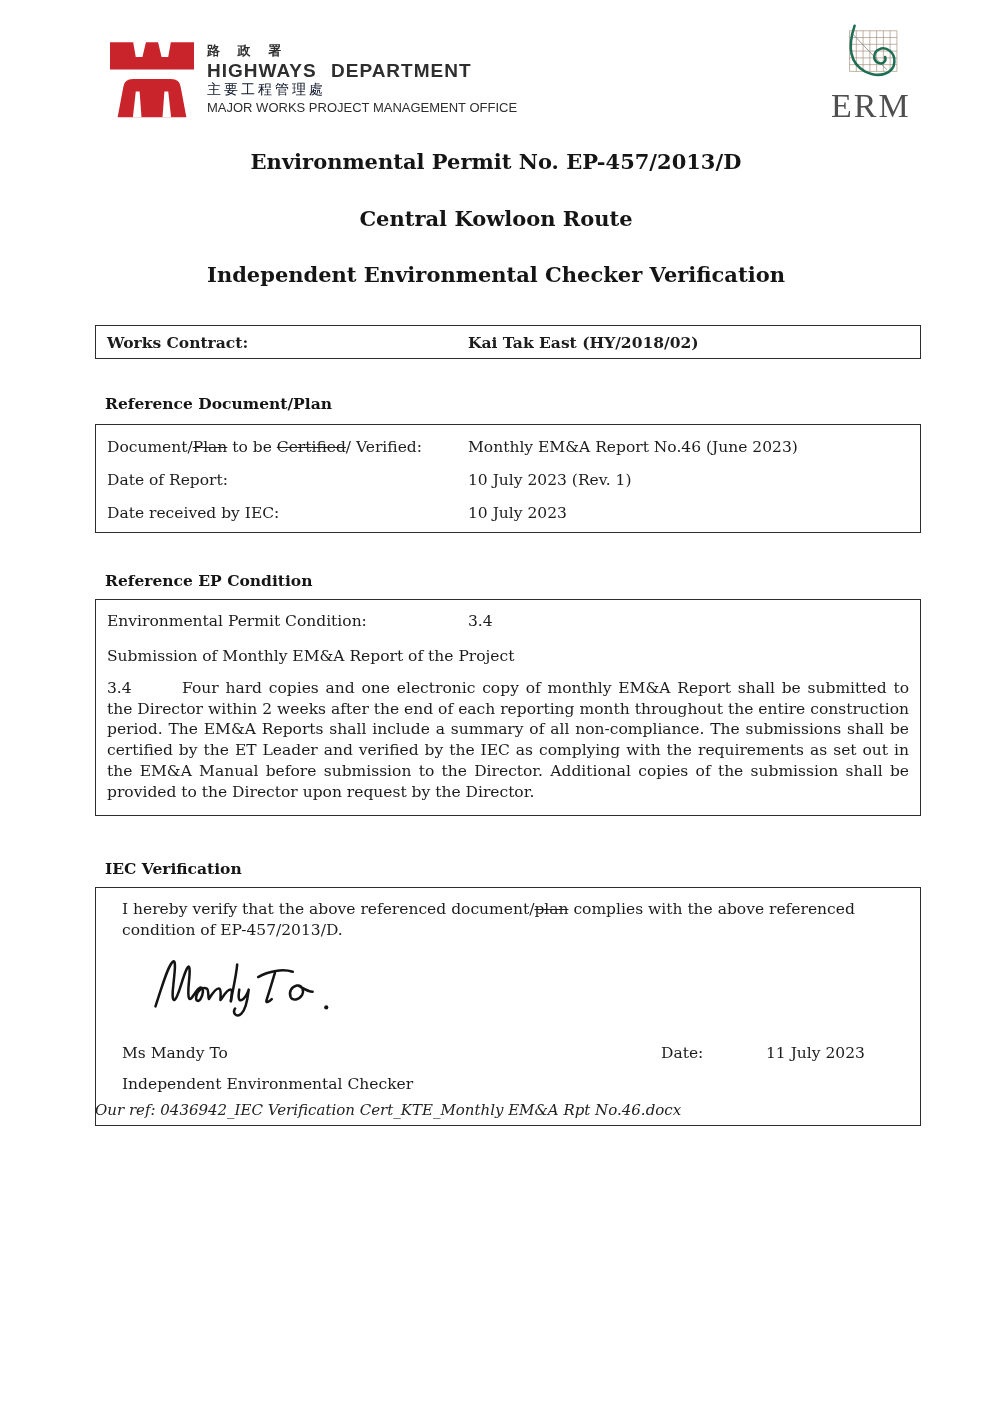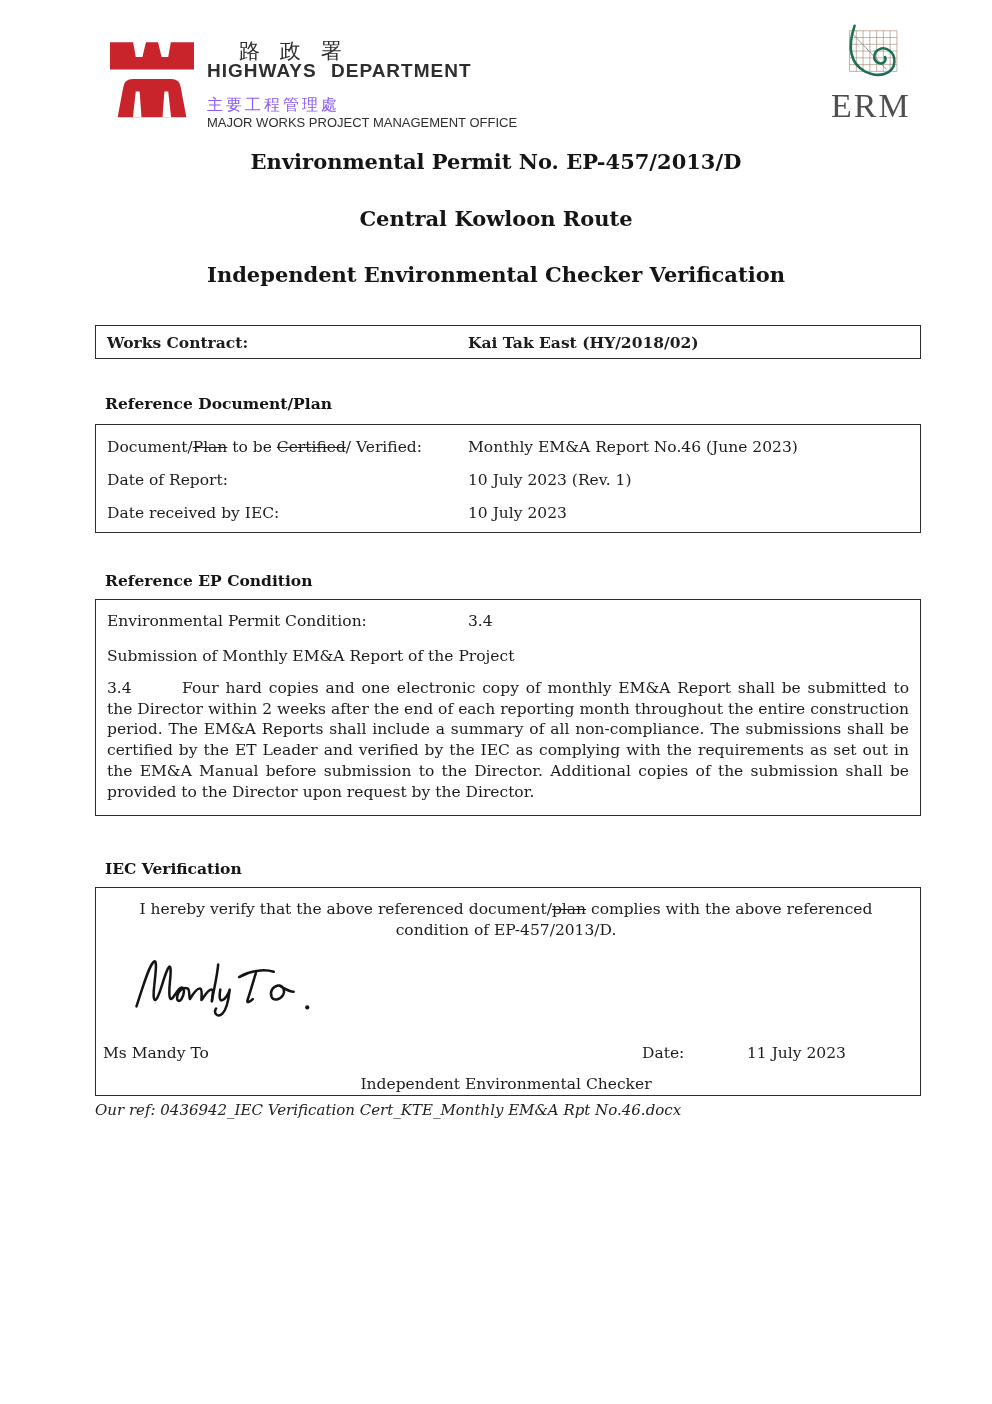--- a/index.html
+++ b/index.html
@@ -5,23 +5,23 @@
   * { margin:0; padding:0; box-sizing:border-box; }
   html,body { background:#ffffff; }
   .page {
     position:relative; width:992px; height:1404px; background:#ffffff;
     font-family:"DejaVu Serif","Liberation Serif",serif; color:#1c1c1c;
     overflow:hidden;
   }
   
   .hd-logo { position:absolute; left:110px; top:40px; }
   .dept-text { position:absolute; left:207px; top:41px; font-family:"Liberation Sans",sans-serif; color:#2e2e2e; }
-  .dept-zh   { font-size:21px; font-weight:normal; letter-spacing:7px; line-height:19px;margin-left:32px; }
+  .dept-zh   { font-size:13px; font-weight:bold; letter-spacing:7px; line-height:19px; }
   .dept-en   { font-size:19px; font-weight:bold; letter-spacing:1px; word-spacing:8px; line-height:21px; margin-top:0; }
-  .office-zh { font-size:16px; letter-spacing:3px; line-height:17px; margin-top:15px; color:#8b5cf6; }
+  .office-zh { font-size:14px; letter-spacing:3px; line-height:17px; margin-top:0; color:#0f172a; }
   .office-en { font-size:13px; line-height:15px; margin-top:2px; color:#2e2e2e; }
   .erm-block { position:absolute; left:831px; top:24px; width:76px; text-align:center; }
   .erm-label { font-family:"Liberation Serif",serif; font-size:34px; color:#4f4f4f; letter-spacing:2px; line-height:27px; margin-top:-2px; }
   
   .doc-title { position:absolute; left:0; width:100%; text-align:center; font-weight:bold; font-size:21px; color:#151515; }
   .t1 { top:149px; } .t2 { top:206px; } .t3 { top:262px; }
   
   .sec-heading { position:absolute; left:105px; font-weight:bold; font-size:15.5px; color:#151515; }
   .h-refdoc { top:394px; } .h-refep { top:571px; } .h-iec { top:859px; }
   
@@ -29,21 +29,21 @@
   .works-table { top:325px; height:34px; display:flex; align-items:center; padding:0 11px; font-weight:bold; }
   .col-label { width:361px; flex:none; }
   .refdoc-table { top:424px; height:109px; padding-top:5px; }
   .refdoc-row { display:flex; align-items:center; height:33px; padding:0 11px; }
   .strike { text-decoration:line-through; }
   .ep-table { top:599px; height:217px; padding:12px 11px 0 11px; }
   .ep-row1 { display:flex; margin-bottom:17px; }
   .ep-sub  { margin-bottom:13px; }
   .ep-para { text-align:justify; line-height:20.7px; }
   .clause-num { display:inline-block; width:75px; }
-  .iec-box { top:887px; height:209px; padding:11px 11px 0 7px;text-align:center; }
+  .iec-box { top:887px; height:239px; padding:11px 11px 0 26px; }
   .iec-statement { line-height:21px; }
   .signature { margin:13px 0 0 2px; display:block; }
   .name-row { position:relative; margin-top:24px; height:22px; }
   .signer-name { position:absolute; left:0; }
   .date-label  { position:absolute; left:539px; }
   .date-value  { position:absolute; left:644px; }
   .signer-title { margin-top:9px; }
   
   .our-ref { position:absolute; left:95px; top:1101px; font-style:italic; font-size:15px; color:#222; }
 </style>

